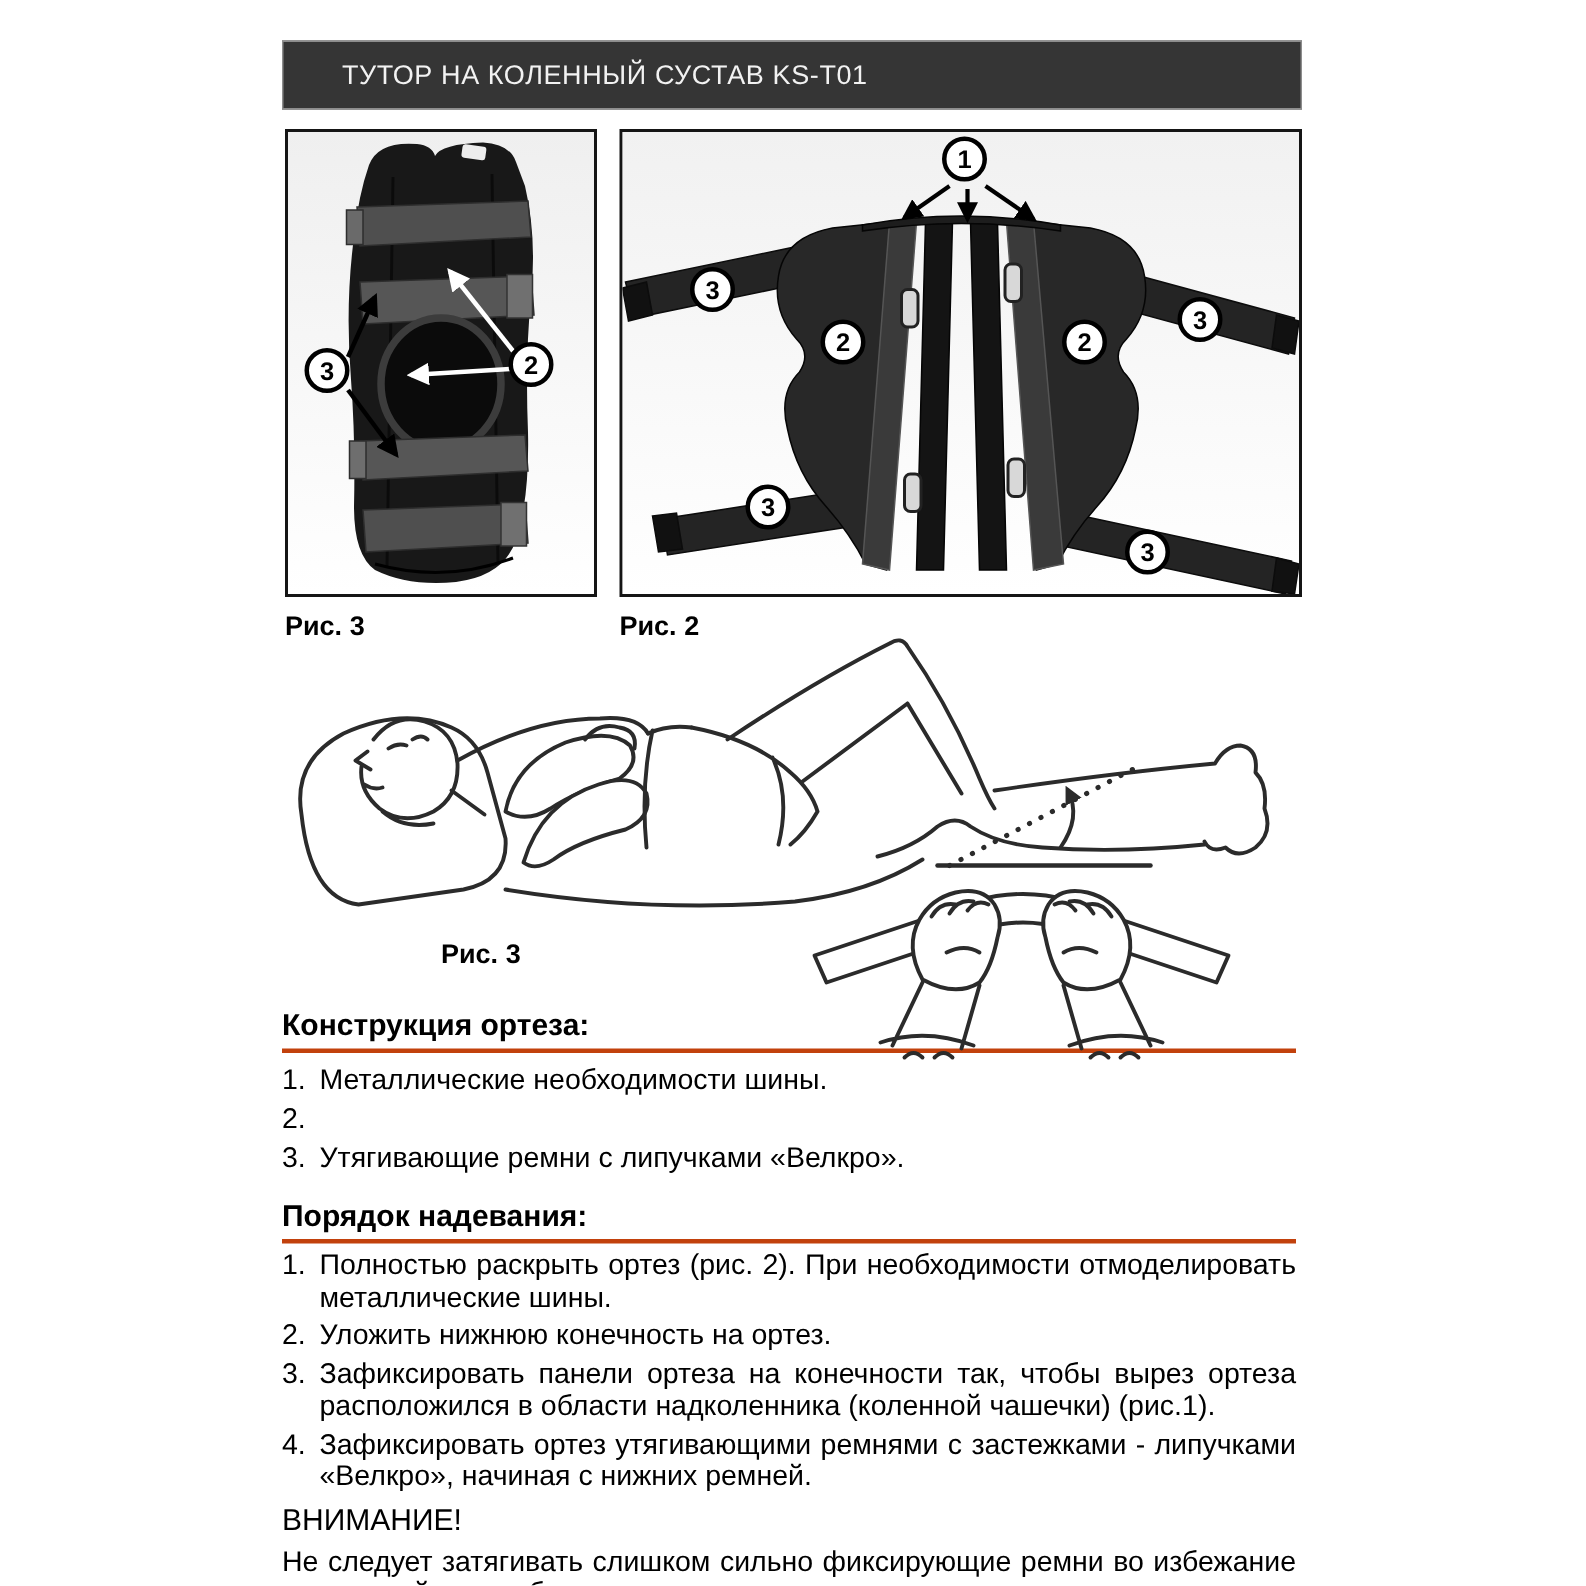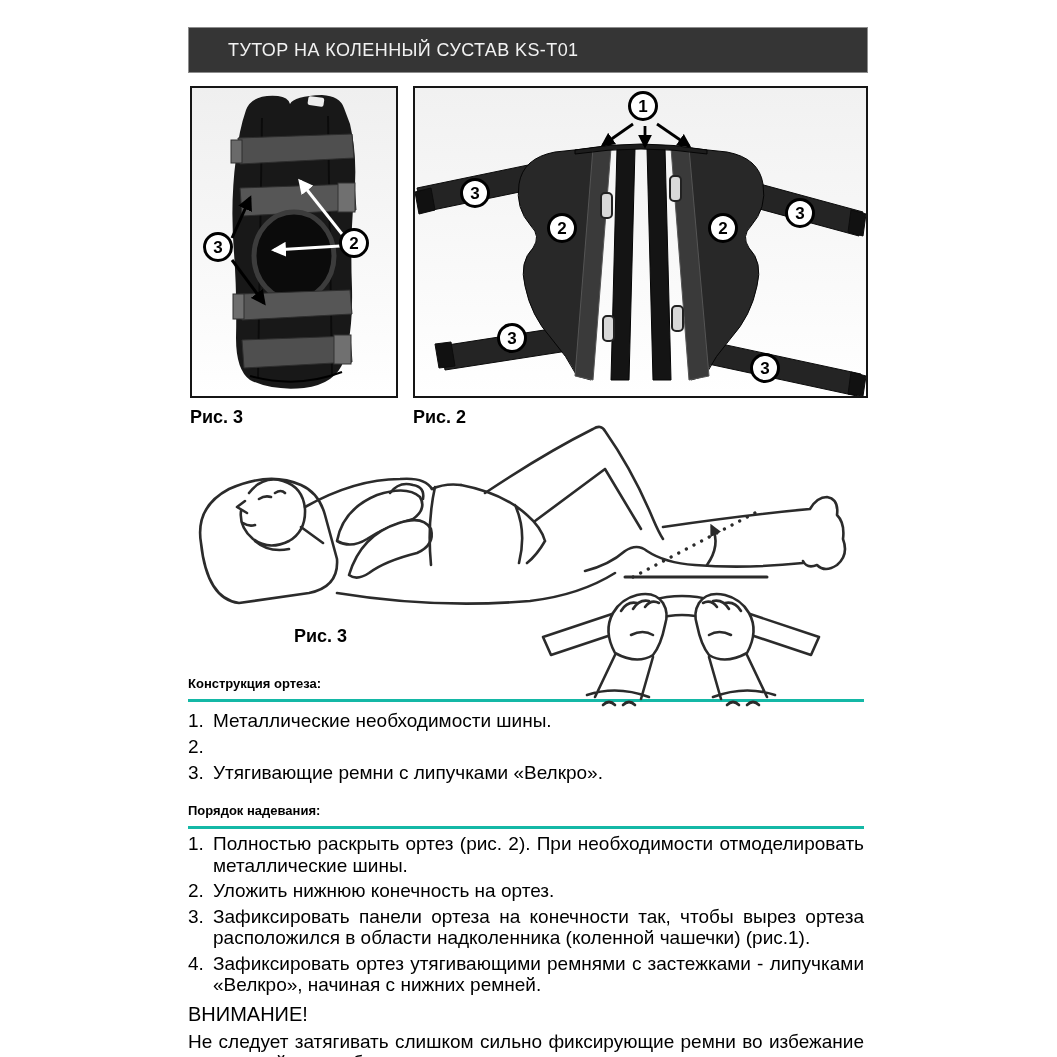--- a/index.html
+++ b/index.html
@@ -21,21 +21,21 @@
              font-weight:bold; font-size:17px; line-height:1; }
 
   .figcap { position:absolute; font-weight:bold; font-size:18px; }
   .cap1 { left:190px; top:407px; }
   .cap2 { left:413px; top:407px; }
   .cap3 { left:294px; top:626px; }
 
   .fig3 { position:absolute; left:185px; top:423px; width:680px; height:285px; pointer-events:none; z-index:2; }
 
   .txt { position:absolute; left:188px; top:672px; width:676px; z-index:1; }
-  .txt h2 { font-size:13px; line-height:24px; padding-bottom:3px; border-bottom:3px solid #14b8a6; }
+  .txt h2 { font-size:20px; line-height:24px; padding-bottom:3px; border-bottom:3px solid #c2410c; }
   .h2b { margin-top:13px; }
   .li  { display:flex; line-height:26px; font-size:19px; }
   .li .num { flex:0 0 25px; }
   .li1 { margin-top:6px; }
   .oli { display:flex; line-height:21.5px; font-size:19px; margin-top:4px; }
   .oli .num { flex:0 0 25px; }
   .oli .t { flex:1; text-align:justify; }
   .warn-h { font-size:20px; margin-top:7px; font-weight:normal; }
   .warn-p { font-size:19px; line-height:21.5px; margin-top:5px; text-align:justify; }
 </style>

